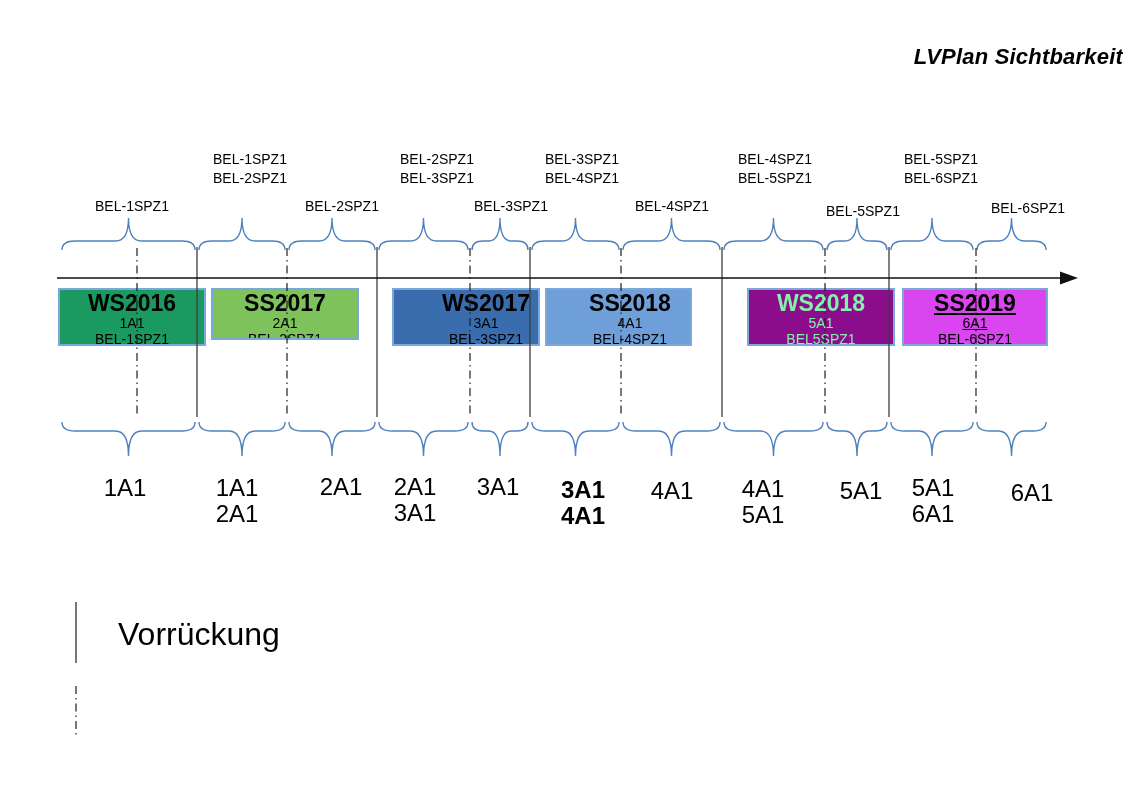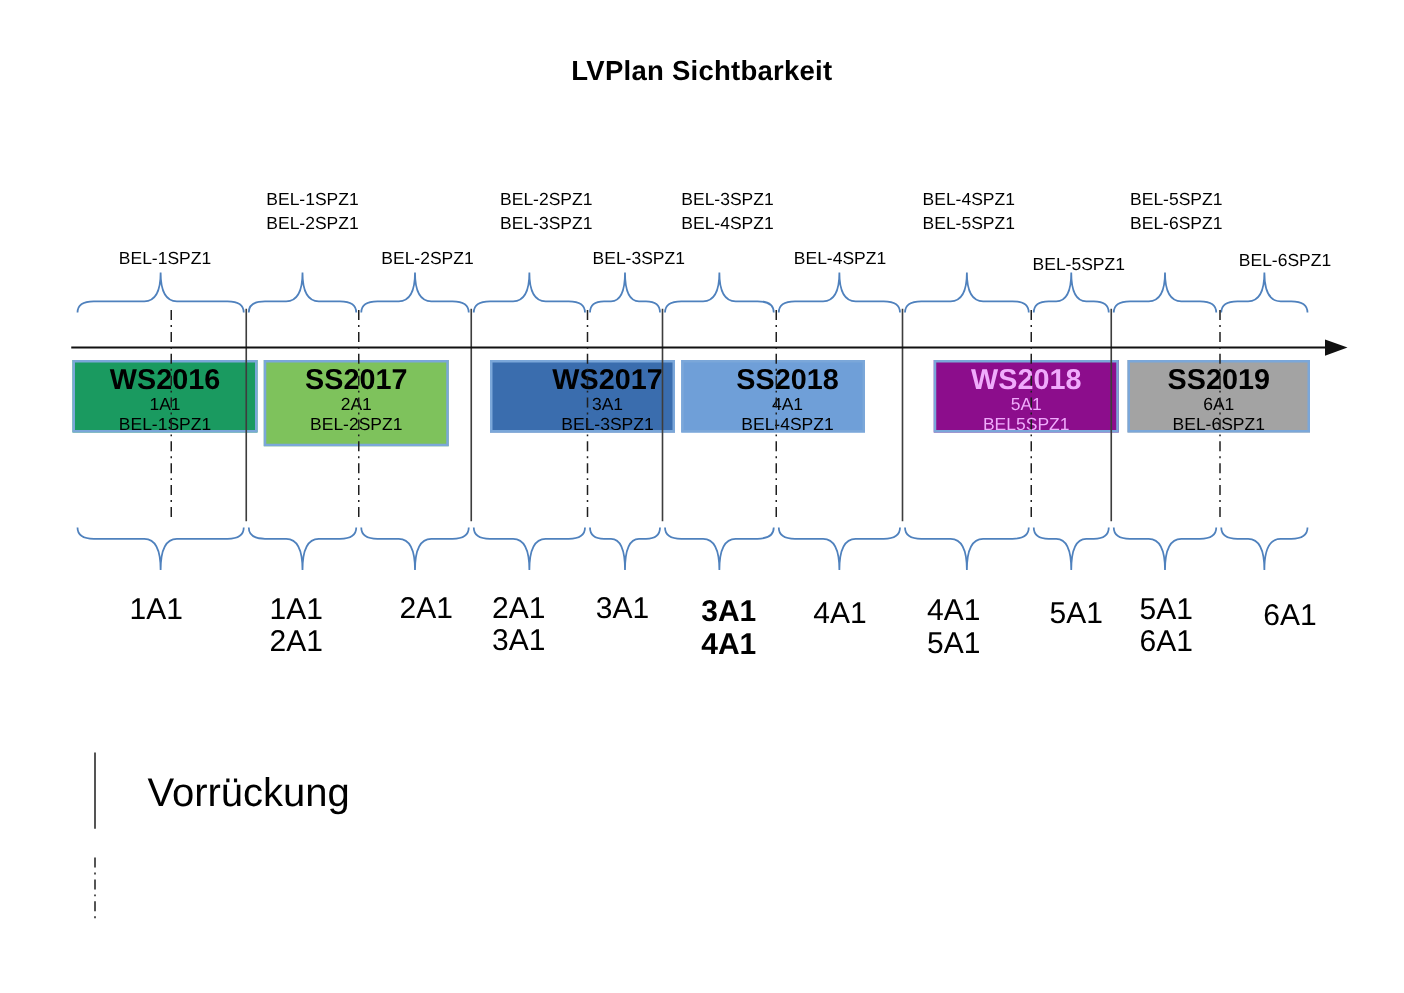--- a/index.html
+++ b/index.html
@@ -1,19 +1,19 @@
 <!DOCTYPE html>
 <html><head>
 <meta charset="utf-8">
 <style>
   html,body{margin:0;padding:0;background:#fff;}
   #stage{position:relative;width:1123px;height:794px;background:#ffffff;overflow:hidden;
          font-family:"Liberation Sans",sans-serif;color:#000;}
-  #title{position:absolute;top:44px;left:0;width:100%;text-align:center;
-         font-size:22px;font-weight:bold;letter-spacing:0.2px;}
+  #title{position:absolute;top:44px;left:0;width:100%;text-align:right;
+         font-size:22px;font-weight:bold;letter-spacing:0.2px;font-style:italic;}
   #overlay{position:absolute;top:0;left:0;z-index:5;pointer-events:none;}
   #blocks .block{position:absolute;box-sizing:border-box;border:2px solid #7ba7d9;
          text-align:center;z-index:1;overflow:hidden;}
   .block .bname{font-size:23px;font-weight:bold;line-height:25px;margin-top:1px;}
   .block .bsub{font-size:14px;line-height:15.5px;}
   .tlabel{position:absolute;transform:translateX(-50%);text-align:center;font-size:14px;
           line-height:19px;white-space:nowrap;z-index:2;}
   .blabel{position:absolute;transform:translateX(-50%);text-align:center;font-size:24px;
           line-height:26px;white-space:nowrap;z-index:2;}
   .blabel.bold{font-weight:bold;}
@@ -23,41 +23,41 @@
 <body>
 
 <div id="stage">
   <div id="title">LVPlan Sichtbarkeit</div>
   <div id="blocks">
       <div class="block" style="left: 58px; top: 288px; width: 148px; height: 58px; background: rgb(26, 154, 96); color: rgb(0, 0, 0); border-color: rgb(123, 167, 217);">
         <div class="bname">WS2016</div>
         <div class="bsub">1A1</div>
         <div class="bsub">BEL-1SPZ1</div>
       </div>
-      <div class="block" style="left: 211px; top: 288px; width: 148px; height: 69px; background: rgb(126, 194, 92); color: rgb(0, 0, 0); border-color: rgb(123, 167, 217);">
+      <div class="block" style="left: 211px; top: 288px; width: 148px; height: 52px; background: rgb(126, 194, 92); color: rgb(0, 0, 0); border-color: rgb(123, 167, 217);">
         <div class="bname">SS2017</div>
         <div class="bsub">2A1</div>
         <div class="bsub">BEL-2SPZ1</div>
       </div>
       <div class="block" style="left: 392px; top: 288px; width: 148px; height: 58px; background: rgb(58, 109, 174); color: rgb(0, 0, 0); border-color: rgb(123, 167, 217); padding-left: 40px;">
         <div class="bname">WS2017</div>
         <div class="bsub">3A1</div>
         <div class="bsub">BEL-3SPZ1</div>
       </div>
       <div class="block" style="left: 545px; top: 288px; width: 147px; height: 58px; background: rgb(111, 159, 216); color: rgb(0, 0, 0); border-color: rgb(123, 167, 217); padding-left: 23px;">
         <div class="bname">SS2018</div>
         <div class="bsub">4A1</div>
         <div class="bsub">BEL-4SPZ1</div>
       </div>
-      <div class="block" style="left: 747px; top: 288px; width: 148px; height: 58px; background: rgb(140, 13, 140); color: #f0abfc; border-color: rgb(123, 167, 217);">
+      <div class="block" style="left: 747px; top: 288px; width: 148px; height: 58px; background: rgb(140, 13, 140); color: #86efac; border-color: rgb(123, 167, 217);">
         <div class="bname">WS2018</div>
         <div class="bsub">5A1</div>
         <div class="bsub">BEL5SPZ1</div>
       </div>
-      <div class="block" style="left: 902px; top: 288px; width: 146px; height: 58px; background: #a3a3a3; color: rgb(0, 0, 0); border-color: rgb(123, 167, 217);">
+      <div class="block" style="left: 902px; top: 288px; width: 146px; height: 58px; background: #d946ef; color: rgb(0, 0, 0); border-color: rgb(123, 167, 217); text-decoration: underline;">
         <div class="bname">SS2019</div>
         <div class="bsub">6A1</div>
         <div class="bsub">BEL-6SPZ1</div>
       </div>
     </div>
   <div id="labels">
       <div class="tlabel" style="left: 132px; top: 197px;">
         <div>BEL-1SPZ1</div>
       </div>
       <div class="tlabel" style="left: 250px; top: 150px;">

